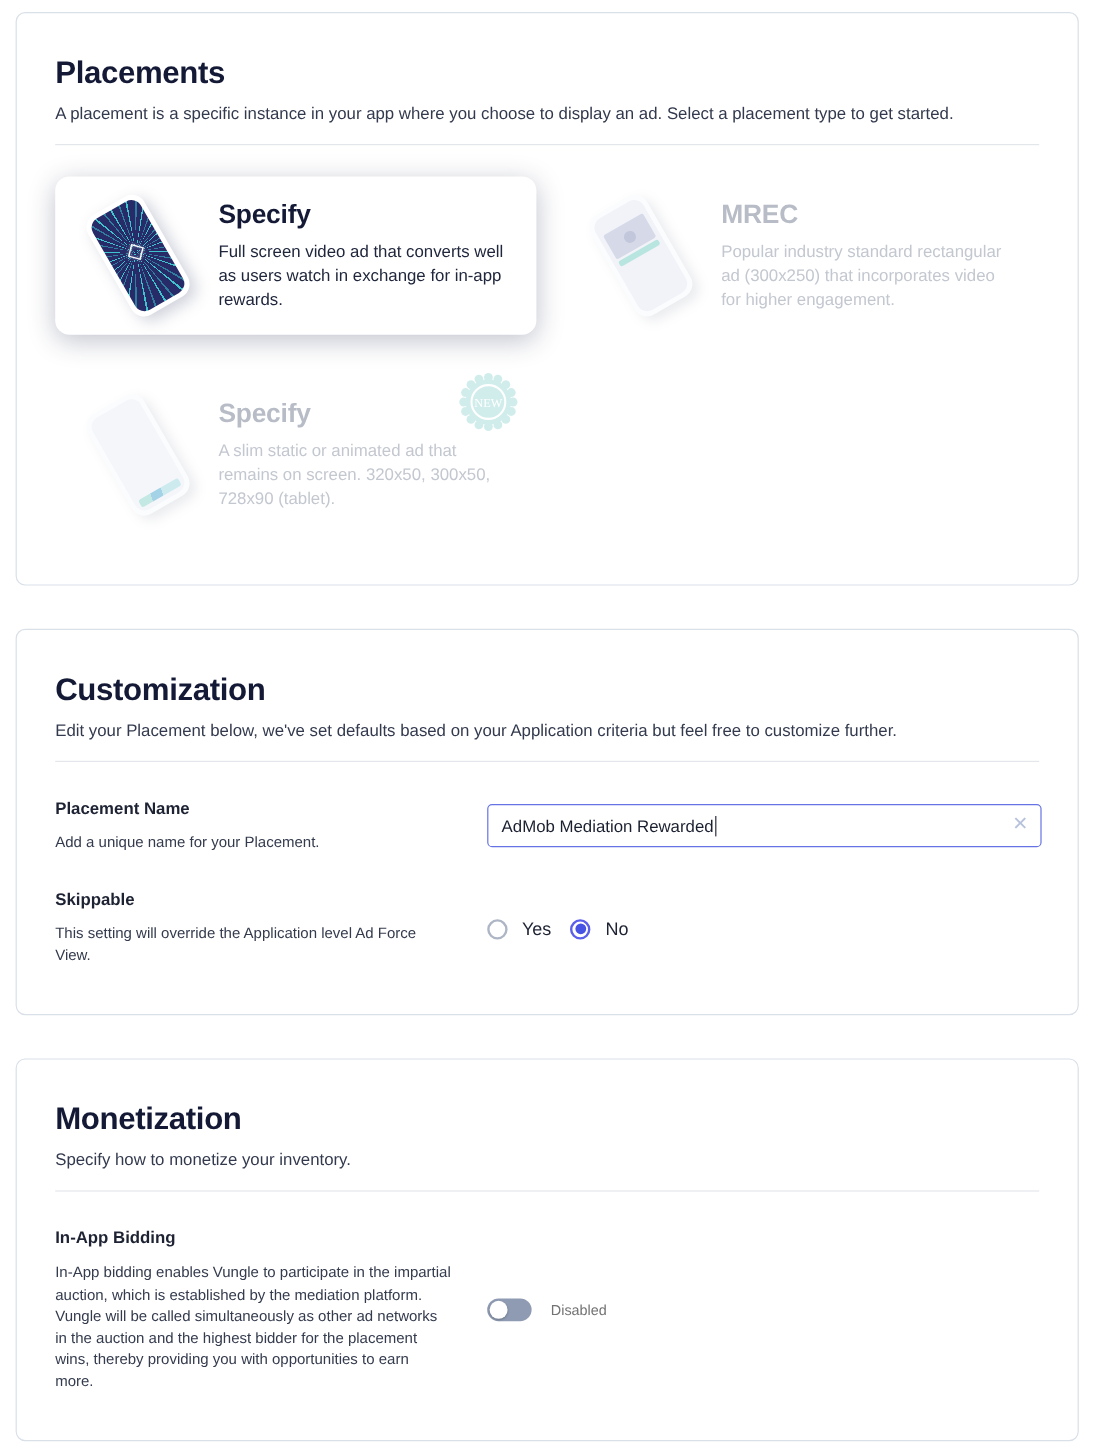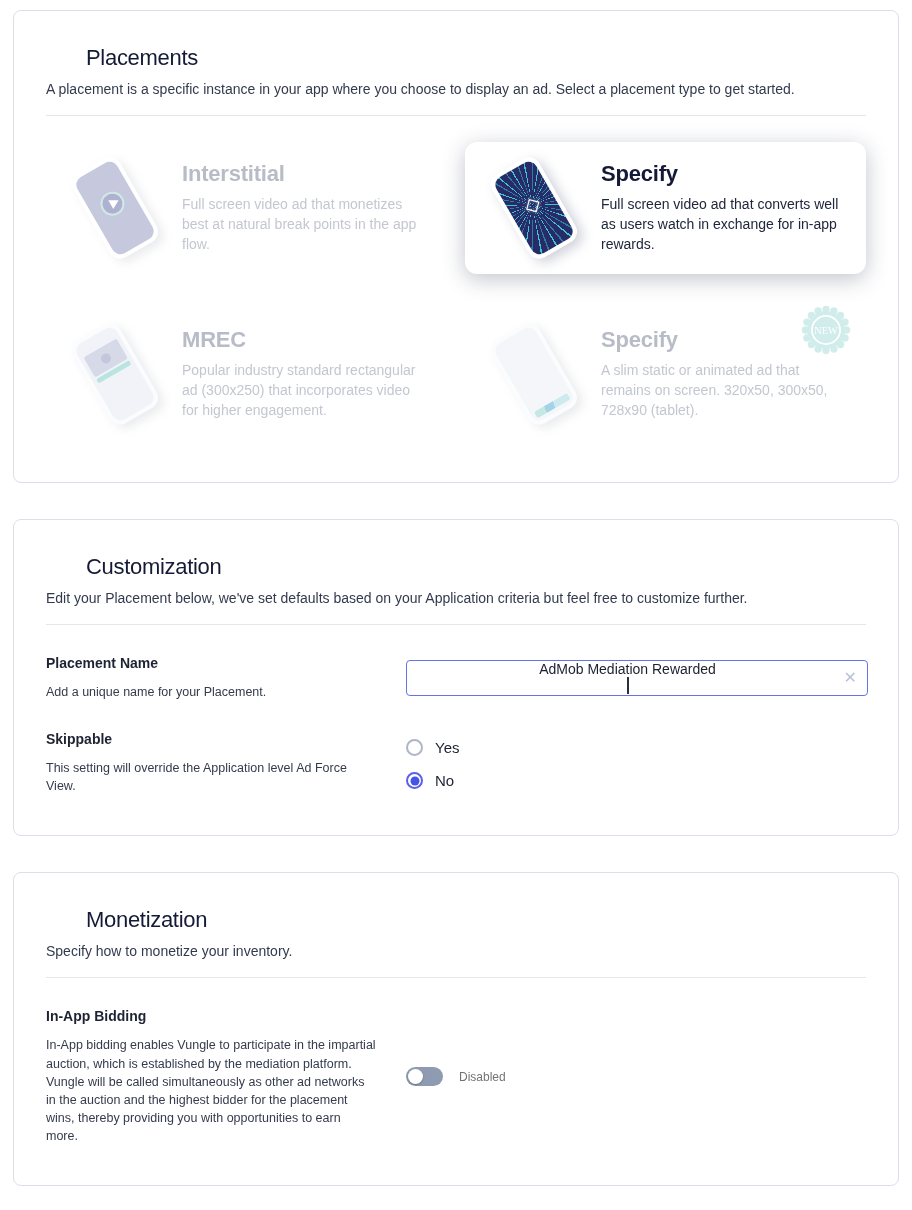--- a/index.html
+++ b/index.html
@@ -11,21 +11,21 @@
   }
   .card {
     margin:10px 13px 0 13px;
     background:#fff;
     border:1px solid #d9e0e8;
     border-radius:8px;
     padding:34px 32px 40px 32px;
   }
   .card + .card { margin-top:36px; }
   .card-title {
-    font-size:22px; font-weight:400; color:#141a36; letter-spacing:-0.3px;margin-left:40px;
+    font-size:26px; font-weight:700; color:#141a36; letter-spacing:-0.3px;
   }
   .card-subtitle {
     margin-top:10px; font-size:14px; color:#333a4e;
   }
   .divider { border:none; border-top:1px solid #e3e7ec; margin-top:18px; }
 
   
   .placement-grid {
     display:grid; grid-template-columns:1fr 1fr;
     column-gap:18px; row-gap:34px;
@@ -104,29 +104,29 @@
   .form-row { display:flex; align-items:center; padding-top:30px; }
   .form-label-col { width:360px; flex:0 0 360px; padding-right:30px; }
   .form-label { font-size:14px; font-weight:700; color:#1e2333; }
   .form-help { margin-top:12px; font-size:12.5px; line-height:1.45; color:#343b4d; max-width:330px; }
   .form-control-col { flex:1; }
 
   .text-input {
     position:relative; width:462px; height:36px;
     border:1.5px solid #6673e5; border-radius:4px; background:#fff;
     display:flex; align-items:center; padding:0 30px 0 11px;
-    font-size:14px; color:#1b2030; cursor:text;flex-direction:column;
+    font-size:14px; color:#1b2030; cursor:text;
   }
   .caret { display:inline-block; width:1.5px; height:17px; background:#2a2f40; margin-left:1px; }
   .clear-icon {
     position:absolute; right:10px; top:50%; transform:translateY(-50%);
     color:#b6c2dc; font-size:16px; line-height:1; cursor:pointer;
   }
 
-  .radio-group { display:flex; flex-direction:column; gap:16px; padding-top:2px; }
+  .radio-group { display:flex; flex-direction:row; gap:16px; padding-top:2px; }
   .radio-option { display:flex; align-items:center; cursor:pointer; }
   .radio-circle {
     width:17px; height:17px; border-radius:50%;
     border:2px solid #aeb6c6; background:#fff; position:relative;
   }
   .radio-option--selected .radio-circle { border-color:#5b5fe9; }
   .radio-option--selected .radio-circle::after {
     content:""; position:absolute; left:50%; top:50%; transform:translate(-50%,-50%);
     width:9px; height:9px; border-radius:50%; background:#4653e3;
   }
@@ -146,33 +146,20 @@
 </head>
 <body>
 
 <section class="card">
   <h1 class="card-title">Placements</h1>
   <p class="card-subtitle">A placement is a specific instance in your app where you choose to display an ad. Select a placement type to get started.</p>
   <hr class="divider">
 
   <div class="placement-grid">
 
-    <div class="placement placement--muted">
-      <div class="phone-wrap">
-        <div class="phone">
-            <div class="screen screen--interstitial">
-              <div class="play-circle"></div>
-            </div>
-          </div>
-      </div>
-      <div class="placement-text">
-        <div class="placement-name">Interstitial</div>
-        <div class="placement-desc">Full screen video ad that monetizes best at natural break points in the app flow.</div>
-      </div>
-    </div>
 
     <div class="placement placement--selected">
       <div class="phone-wrap">
         <div class="phone">
             <div class="screen screen--rewarded">
               <span class="gem">◇</span>
             </div>
           </div>
       </div>
       <div class="placement-text">

